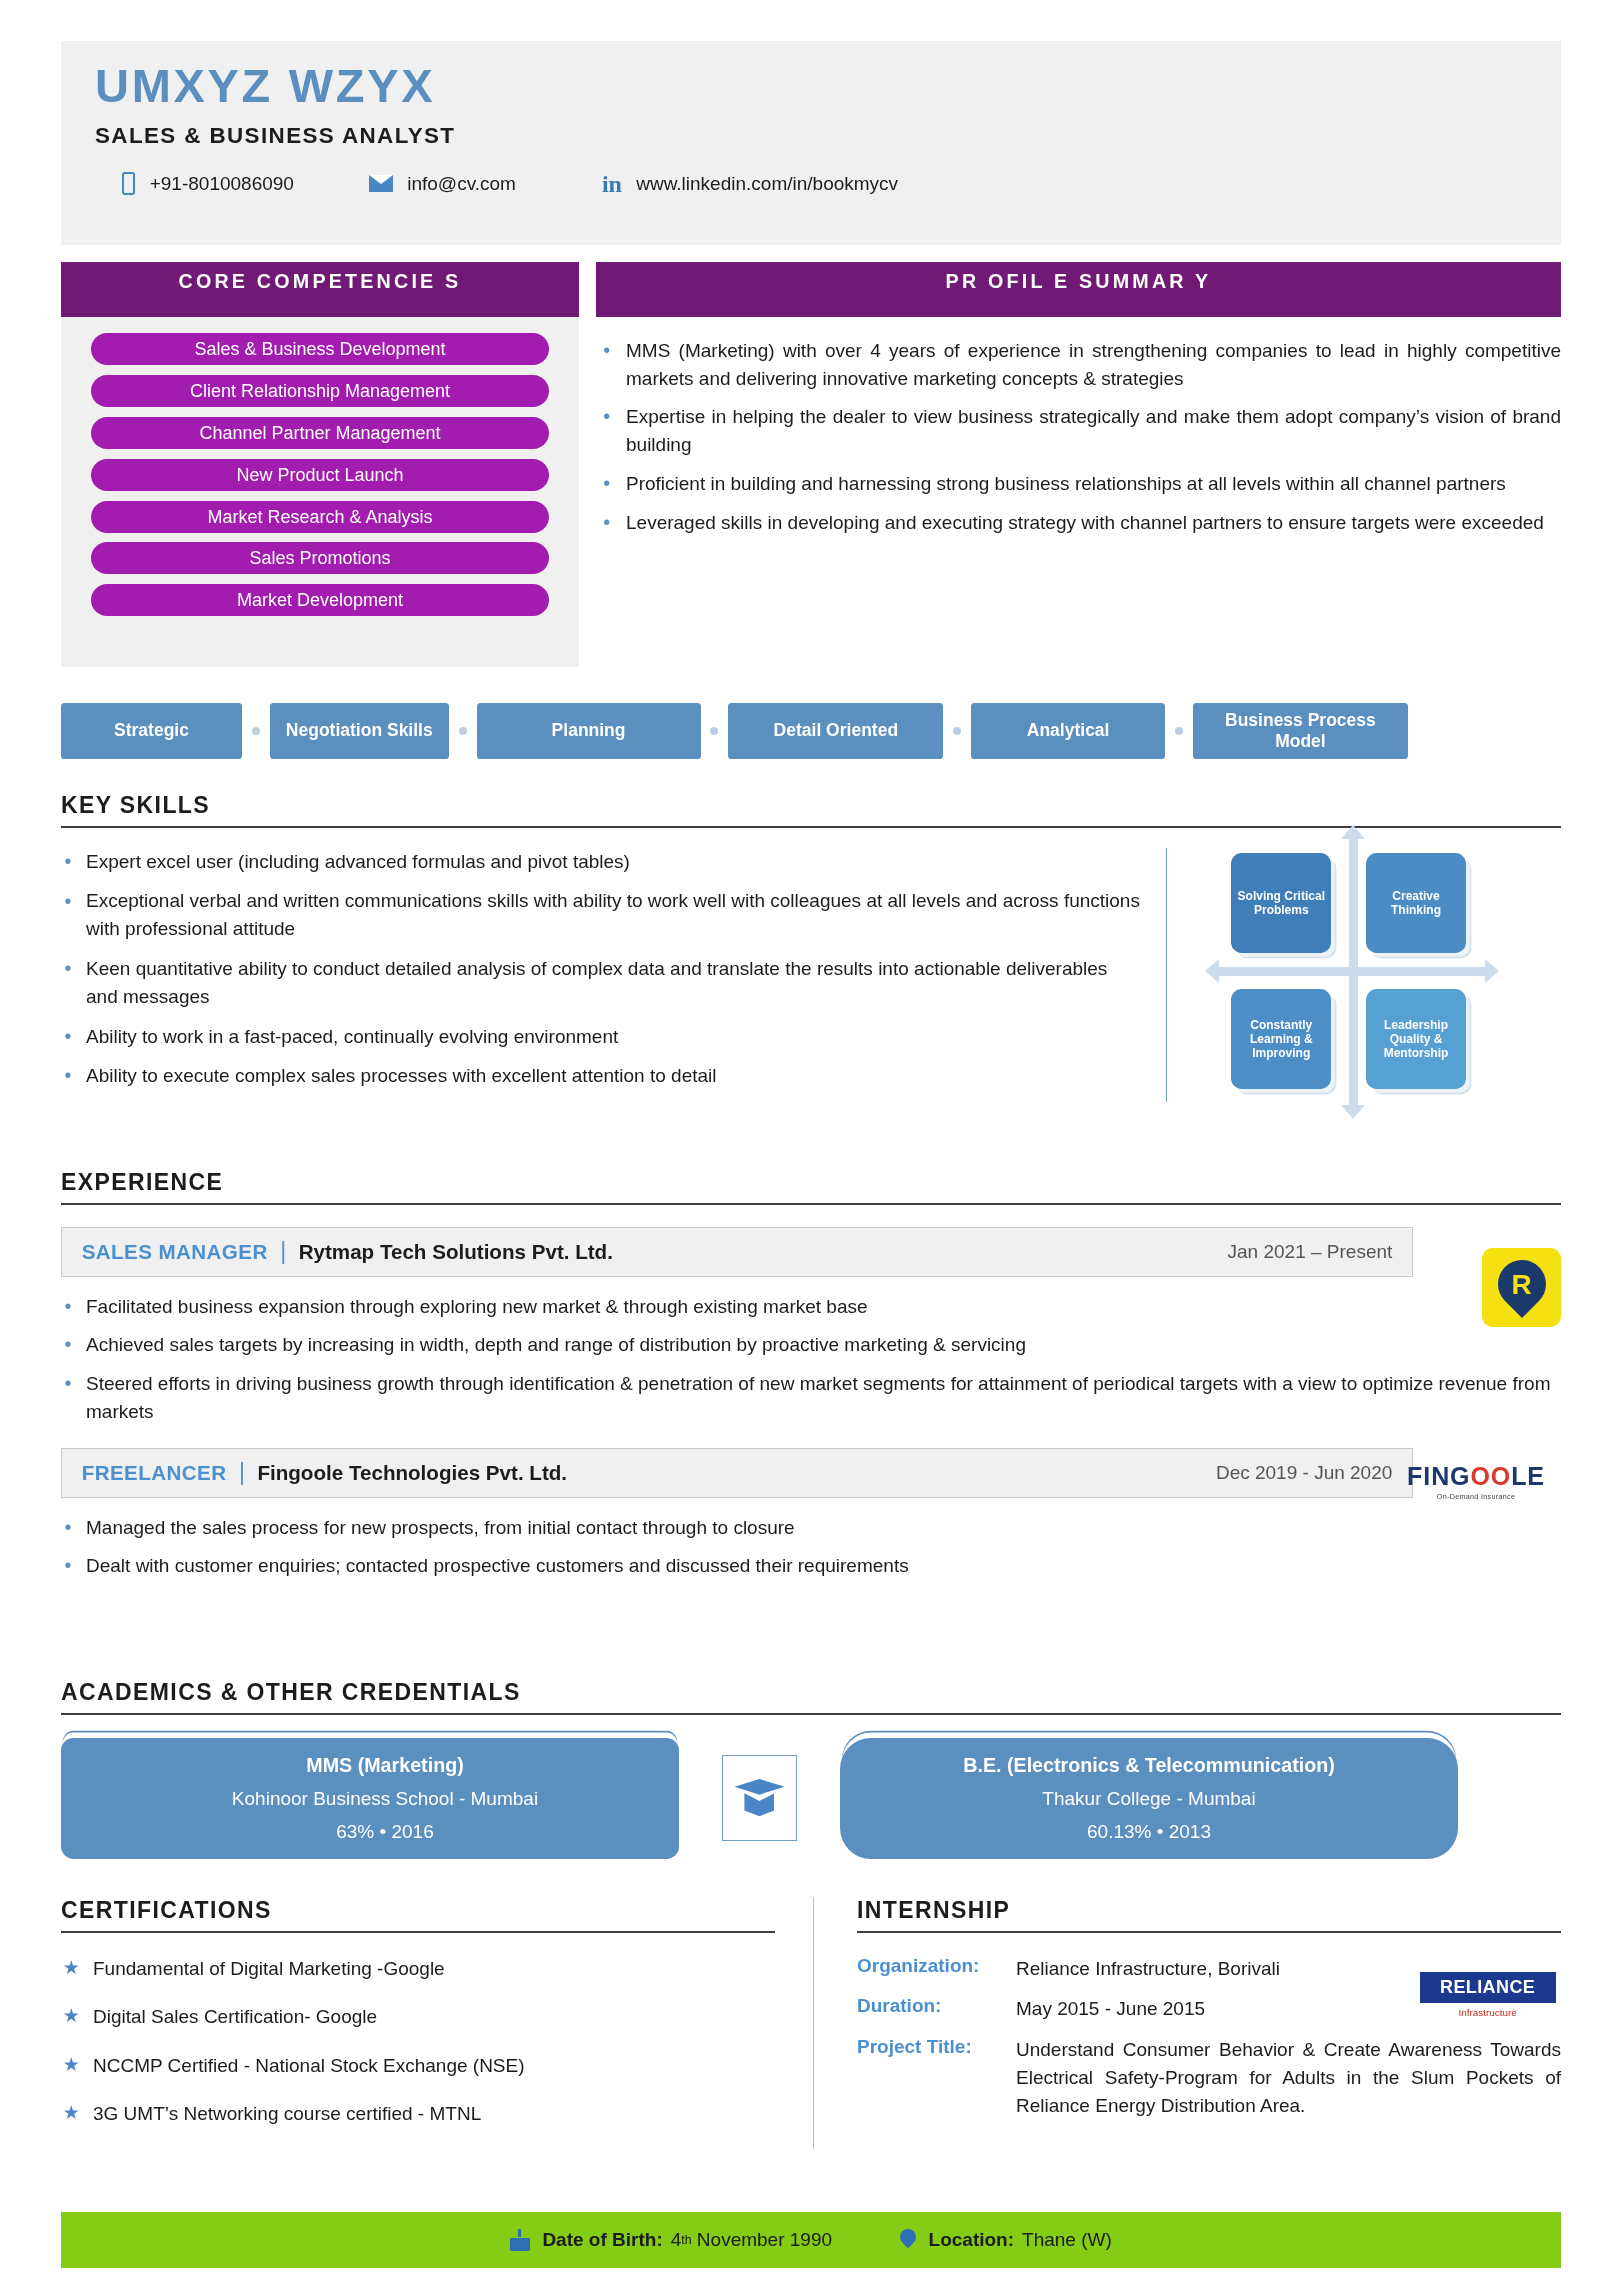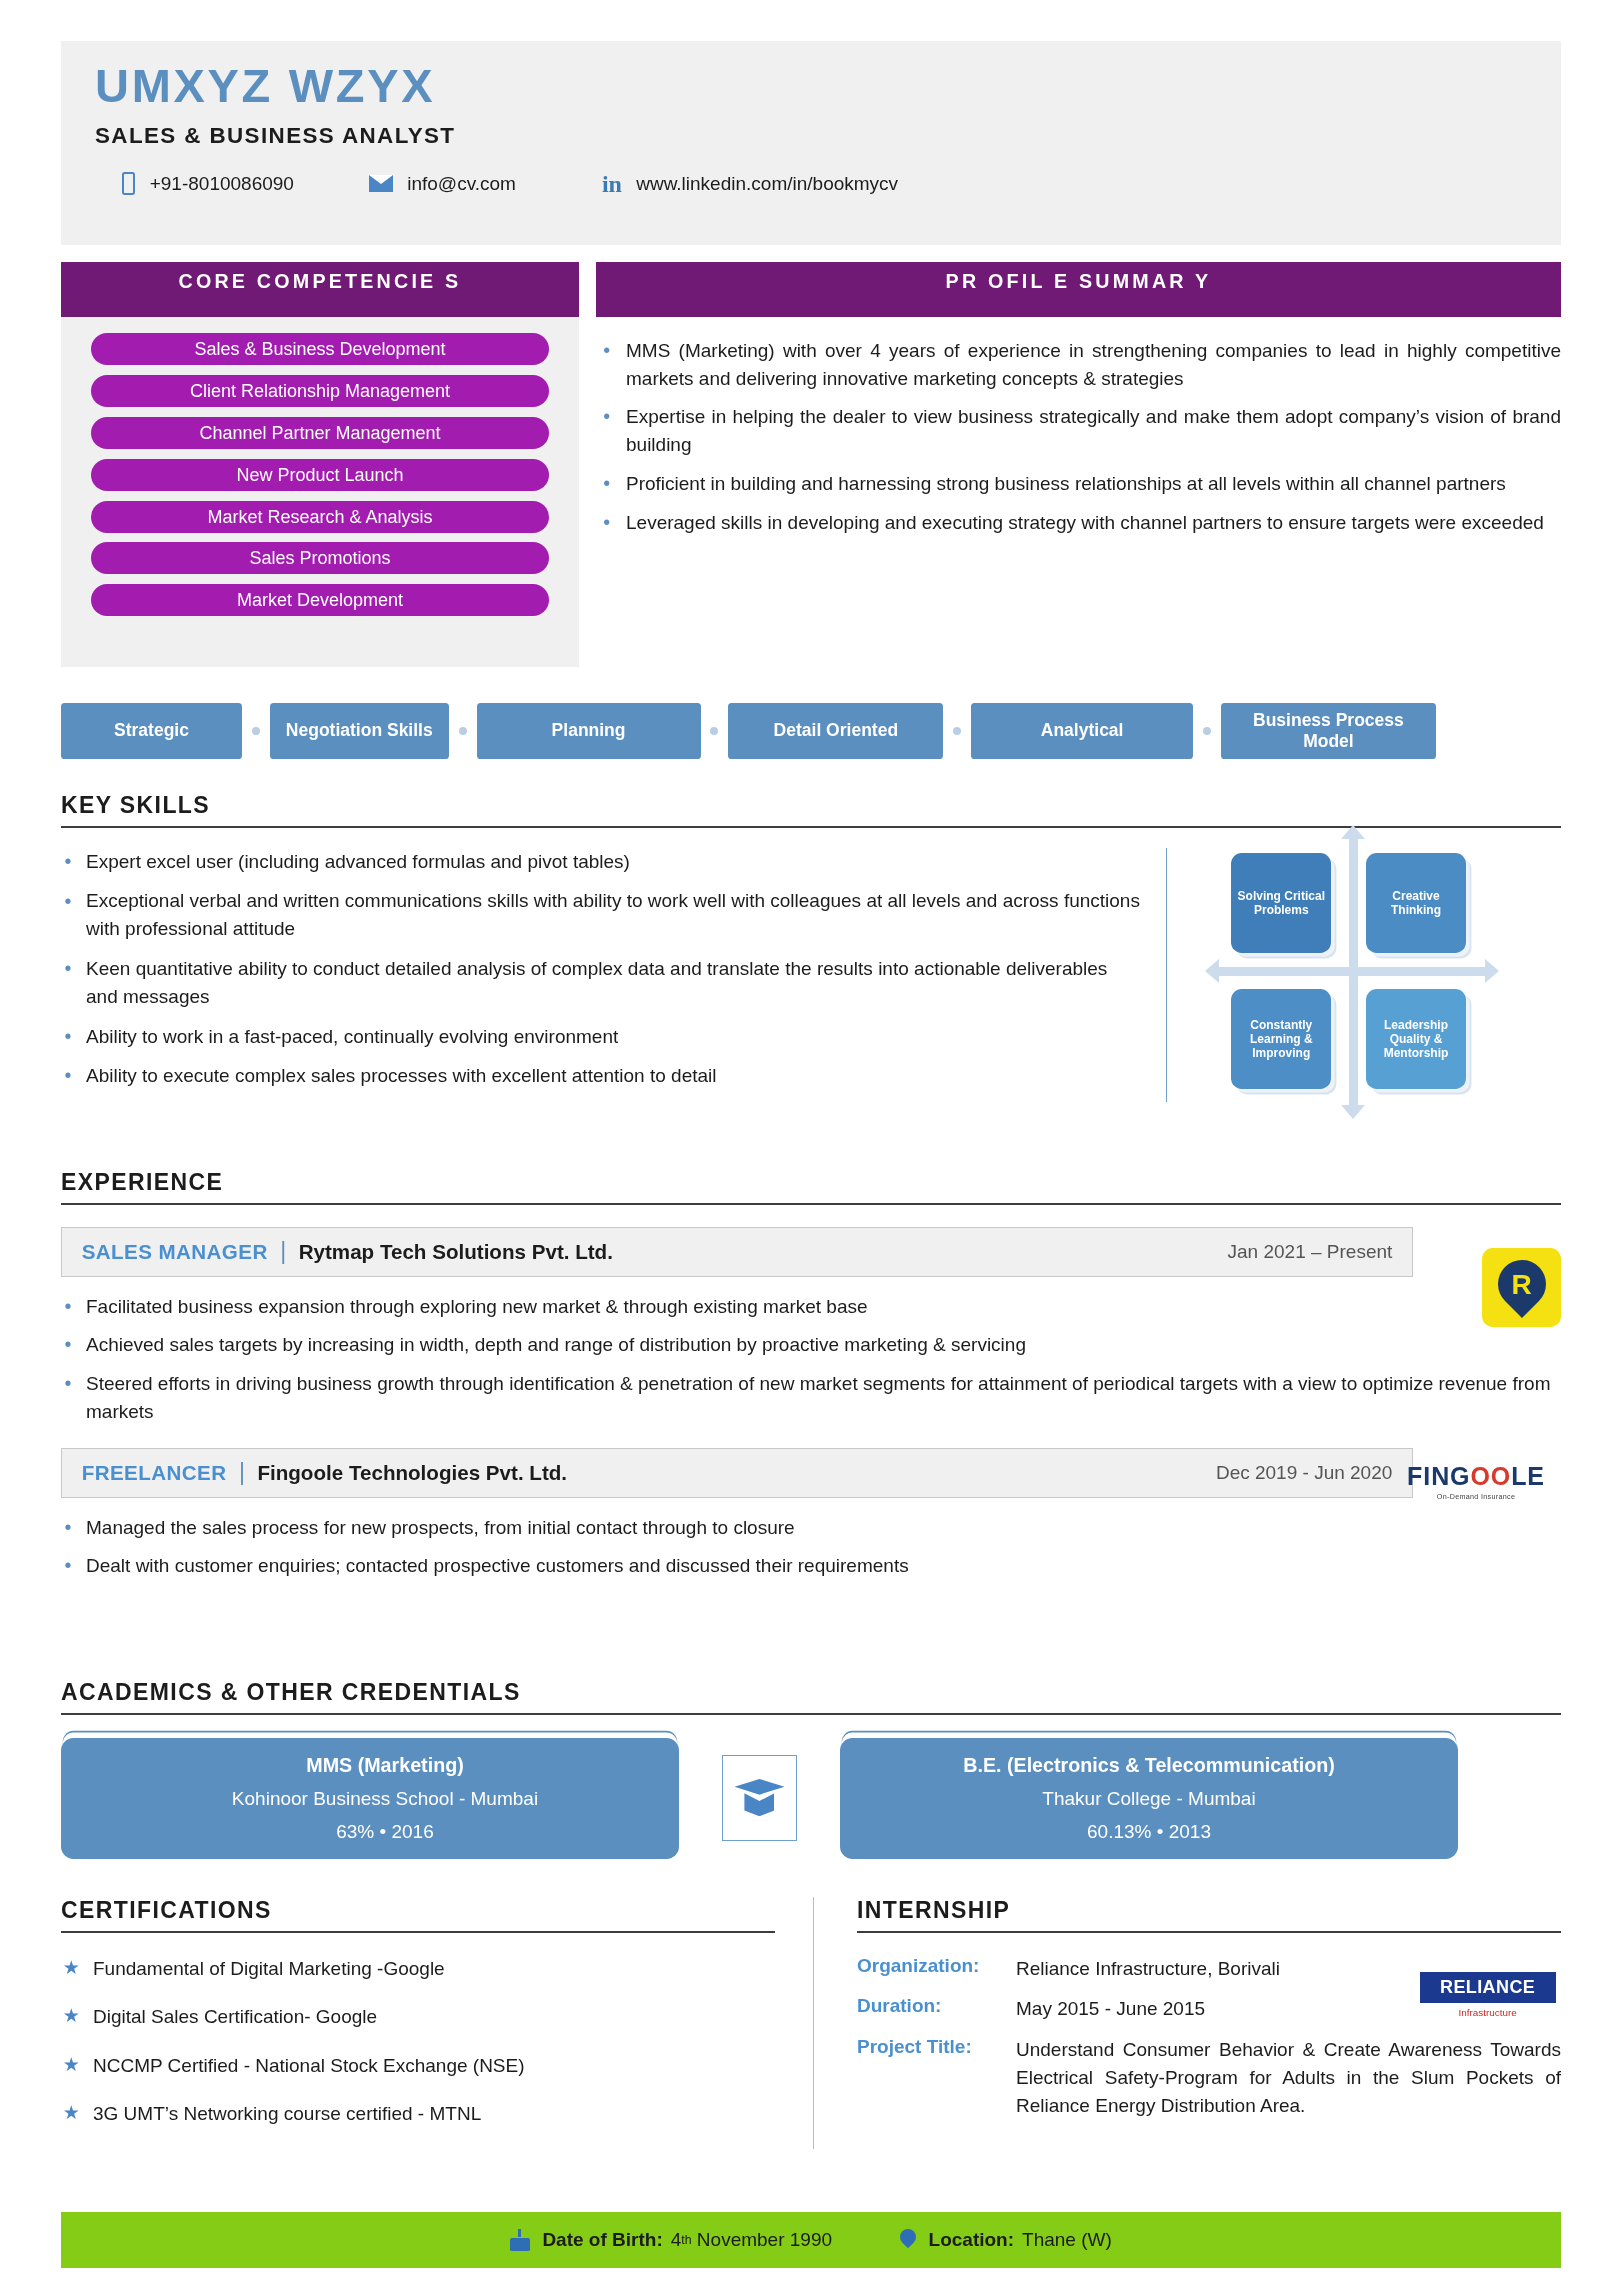--- a/index.html
+++ b/index.html
@@ -229,21 +229,21 @@
 
   
   .academics { position:absolute; left:61px; top:1679px; width:1500px; }
   .acad-row { display:flex; align-items:center; margin-top:23px; }
   .acad-card {
     background:#5b8fc0; color:#ffffff; border-radius:12.5px;
     padding:16px 18px; text-align:center;
     box-shadow: 0 -7.2px 0 -1.8px #ffffff, 0 -9px 0 -1.8px #5b8fc0;
   }
   .acad-1 { width:618px;padding-left:48px; }
-  .acad-2 { width:618px; }
+  .acad-2 { width:618px;border-radius:31px; }
   .acad-deg { font-size:19.7px; font-weight:bold; margin-bottom:10.7px; }
   .acad-ins { font-size:19px; margin-bottom:10.7px; }
   .acad-sc  { font-size:19px; }
   .cap-frame {
     width:75px; height:86px; border:1.8px solid #6fa0cd;
     margin:0 43px; display:flex; align-items:center; justify-content:center;
     flex:none;
   }
   .cap { position:relative; width:50px; height:39px; }
   .cap-top {
@@ -350,21 +350,21 @@
 
   <div class="softrow">
     <div class="sbox" style="width:181px">Strategic</div>
     <div class="sdot"></div>
     <div class="sbox" style="width:179px">Negotiation Skills</div>
     <div class="sdot"></div>
     <div class="sbox" style="width:224px">Planning</div>
     <div class="sdot"></div>
     <div class="sbox" style="width:215px">Detail Oriented</div>
     <div class="sdot"></div>
-    <div class="sbox" style="width:222px">Analytical</div>
+    <div class="sbox" style="width:194px">Analytical</div>
     <div class="sdot"></div>
     <div class="sbox" style="width:215px">Business Process Model</div>
   </div>
 
   <div class="keyskills">
     <div class="sec-title">KEY SKILLS</div>
     <div class="sec-rule"></div>
     <div class="ks-body">
       <div class="ks-left">
         <ul>

